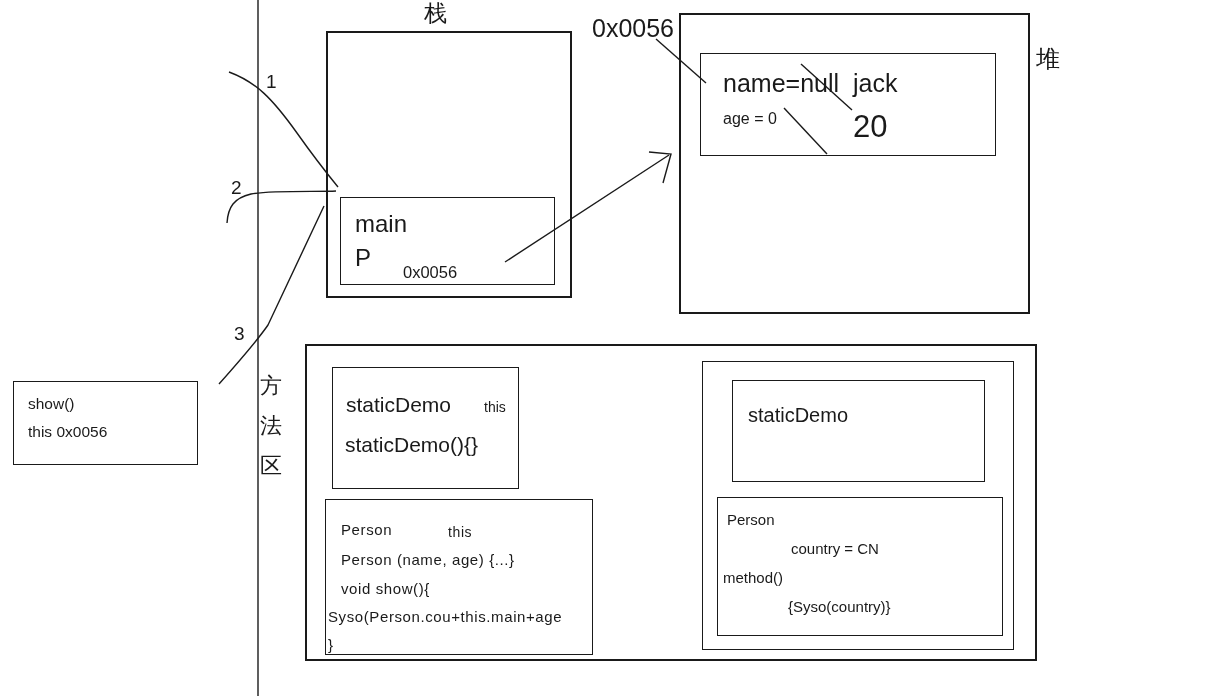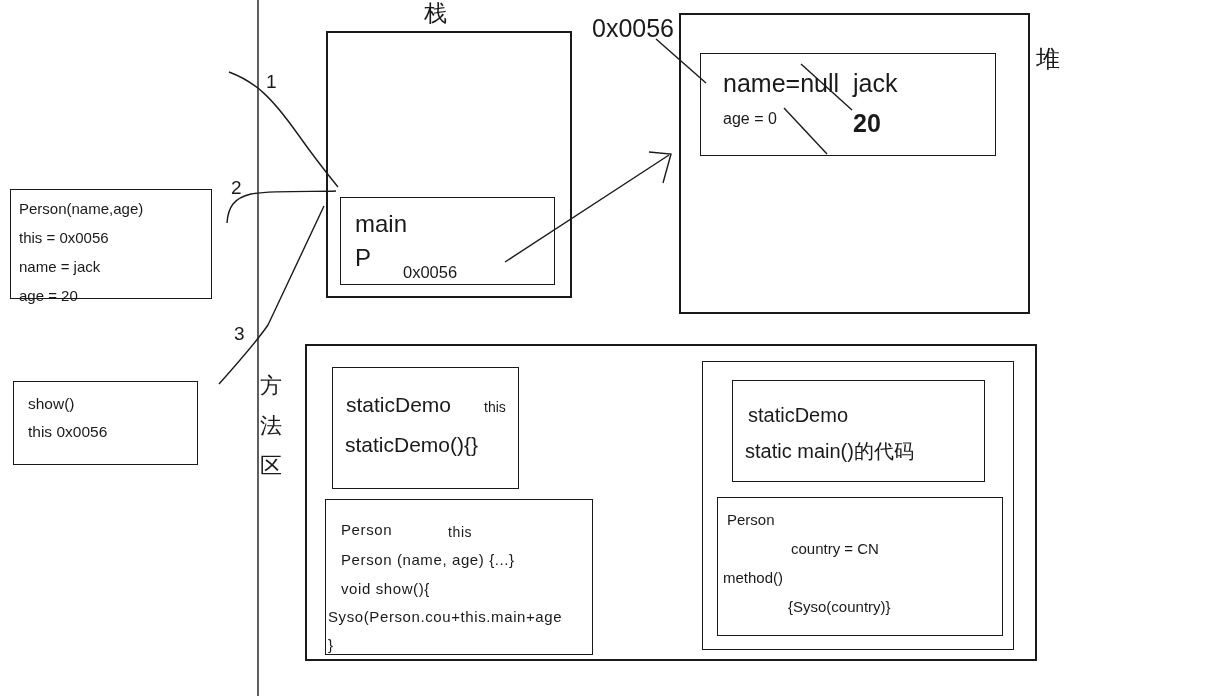--- a/index.html
+++ b/index.html
@@ -30,21 +30,21 @@
   .main-frame .fname{left:14px;top:14px;font-size:24px;}
   .main-frame .fvar{left:14px;top:48px;font-size:24px;}
   .main-frame .faddr{left:62px;top:66px;font-size:16.5px;}
 
   
   .heap-box{left:679px;top:13px;width:351px;height:301px;border-width:2px;}
   .heap-object-box{left:700px;top:53px;width:296px;height:103px;}
   .heap-object-box .l1a{left:22px;top:17px;font-size:25px;}
   .heap-object-box .l1b{left:152px;top:17px;font-size:25px;}
   .heap-object-box .l2a{left:22px;top:57px;font-size:16px;}
-  .heap-object-box .l2b{left:152px;top:57px;font-size:25px;font-weight:bold;}
+  .heap-object-box .l2b{left:152px;top:57px;font-size:31px;}
 
   
   .method-area-box{left:305px;top:344px;width:732px;height:317px;border-width:2px;}
   .staticdemo-box{left:332px;top:367px;width:187px;height:122px;}
   .staticdemo-box .title{left:13px;top:26px;font-size:21px;}
   .staticdemo-box .thisref{left:151px;top:32px;font-size:14px;}
   .staticdemo-box .ctor{left:12px;top:66px;font-size:21px;}
   .person-code-box{left:325px;top:499px;width:268px;height:156px;font-size:15px;letter-spacing:0.6px;}
   .person-code-box .title{left:15px;top:22px;}
   .person-code-box .thisref{left:122px;top:25px;font-size:14px;}
@@ -72,28 +72,20 @@
   .lbl-s3{left:234px;top:324px;font-size:19px;}
 
   .overlay{position:absolute;left:0;top:0;width:1211px;height:696px;pointer-events:none;}
 </style>
 </head>
 <body>
 
 <div class="canvas">
 
 
-  <div class="box person-frame-box">
-    <div class="lines">
-      <div class="txt-line">Person(name,age)</div>
-      <div class="txt-line">this = 0x0056</div>
-      <div class="txt-line">name = jack</div>
-      <div class="txt-line">age = 20</div>
-    </div>
-  </div>
 
   <div class="box show-frame-box">
     <div class="lines">
       <div class="txt-line">show()</div>
       <div class="txt-line">this 0x0056</div>
     </div>
   </div>
 
   <span class="txt lbl-stack">栈</span>
   <div class="box stack-box"></div>
@@ -132,21 +124,20 @@
     <span class="txt ctor">Person (name, age) {...}</span>
     <span class="txt mdecl">void show(){</span>
     <span class="txt mbody">Syso(Person.cou+this.main+age</span>
     <span class="txt brace">}</span>
   </div>
 
   <div class="box right-group-box"></div>
 
   <div class="box static-main-box">
     <span class="txt title">staticDemo</span>
-    <span class="txt body">static main()的代码</span>
   </div>
 
   <div class="box person-class-box">
     <span class="txt title">Person</span>
     <span class="txt field">country = CN</span>
     <span class="txt method">method()</span>
     <span class="txt mbody">{Syso(country)}</span>
   </div>
 
   <span class="txt lbl-s1">1</span>

